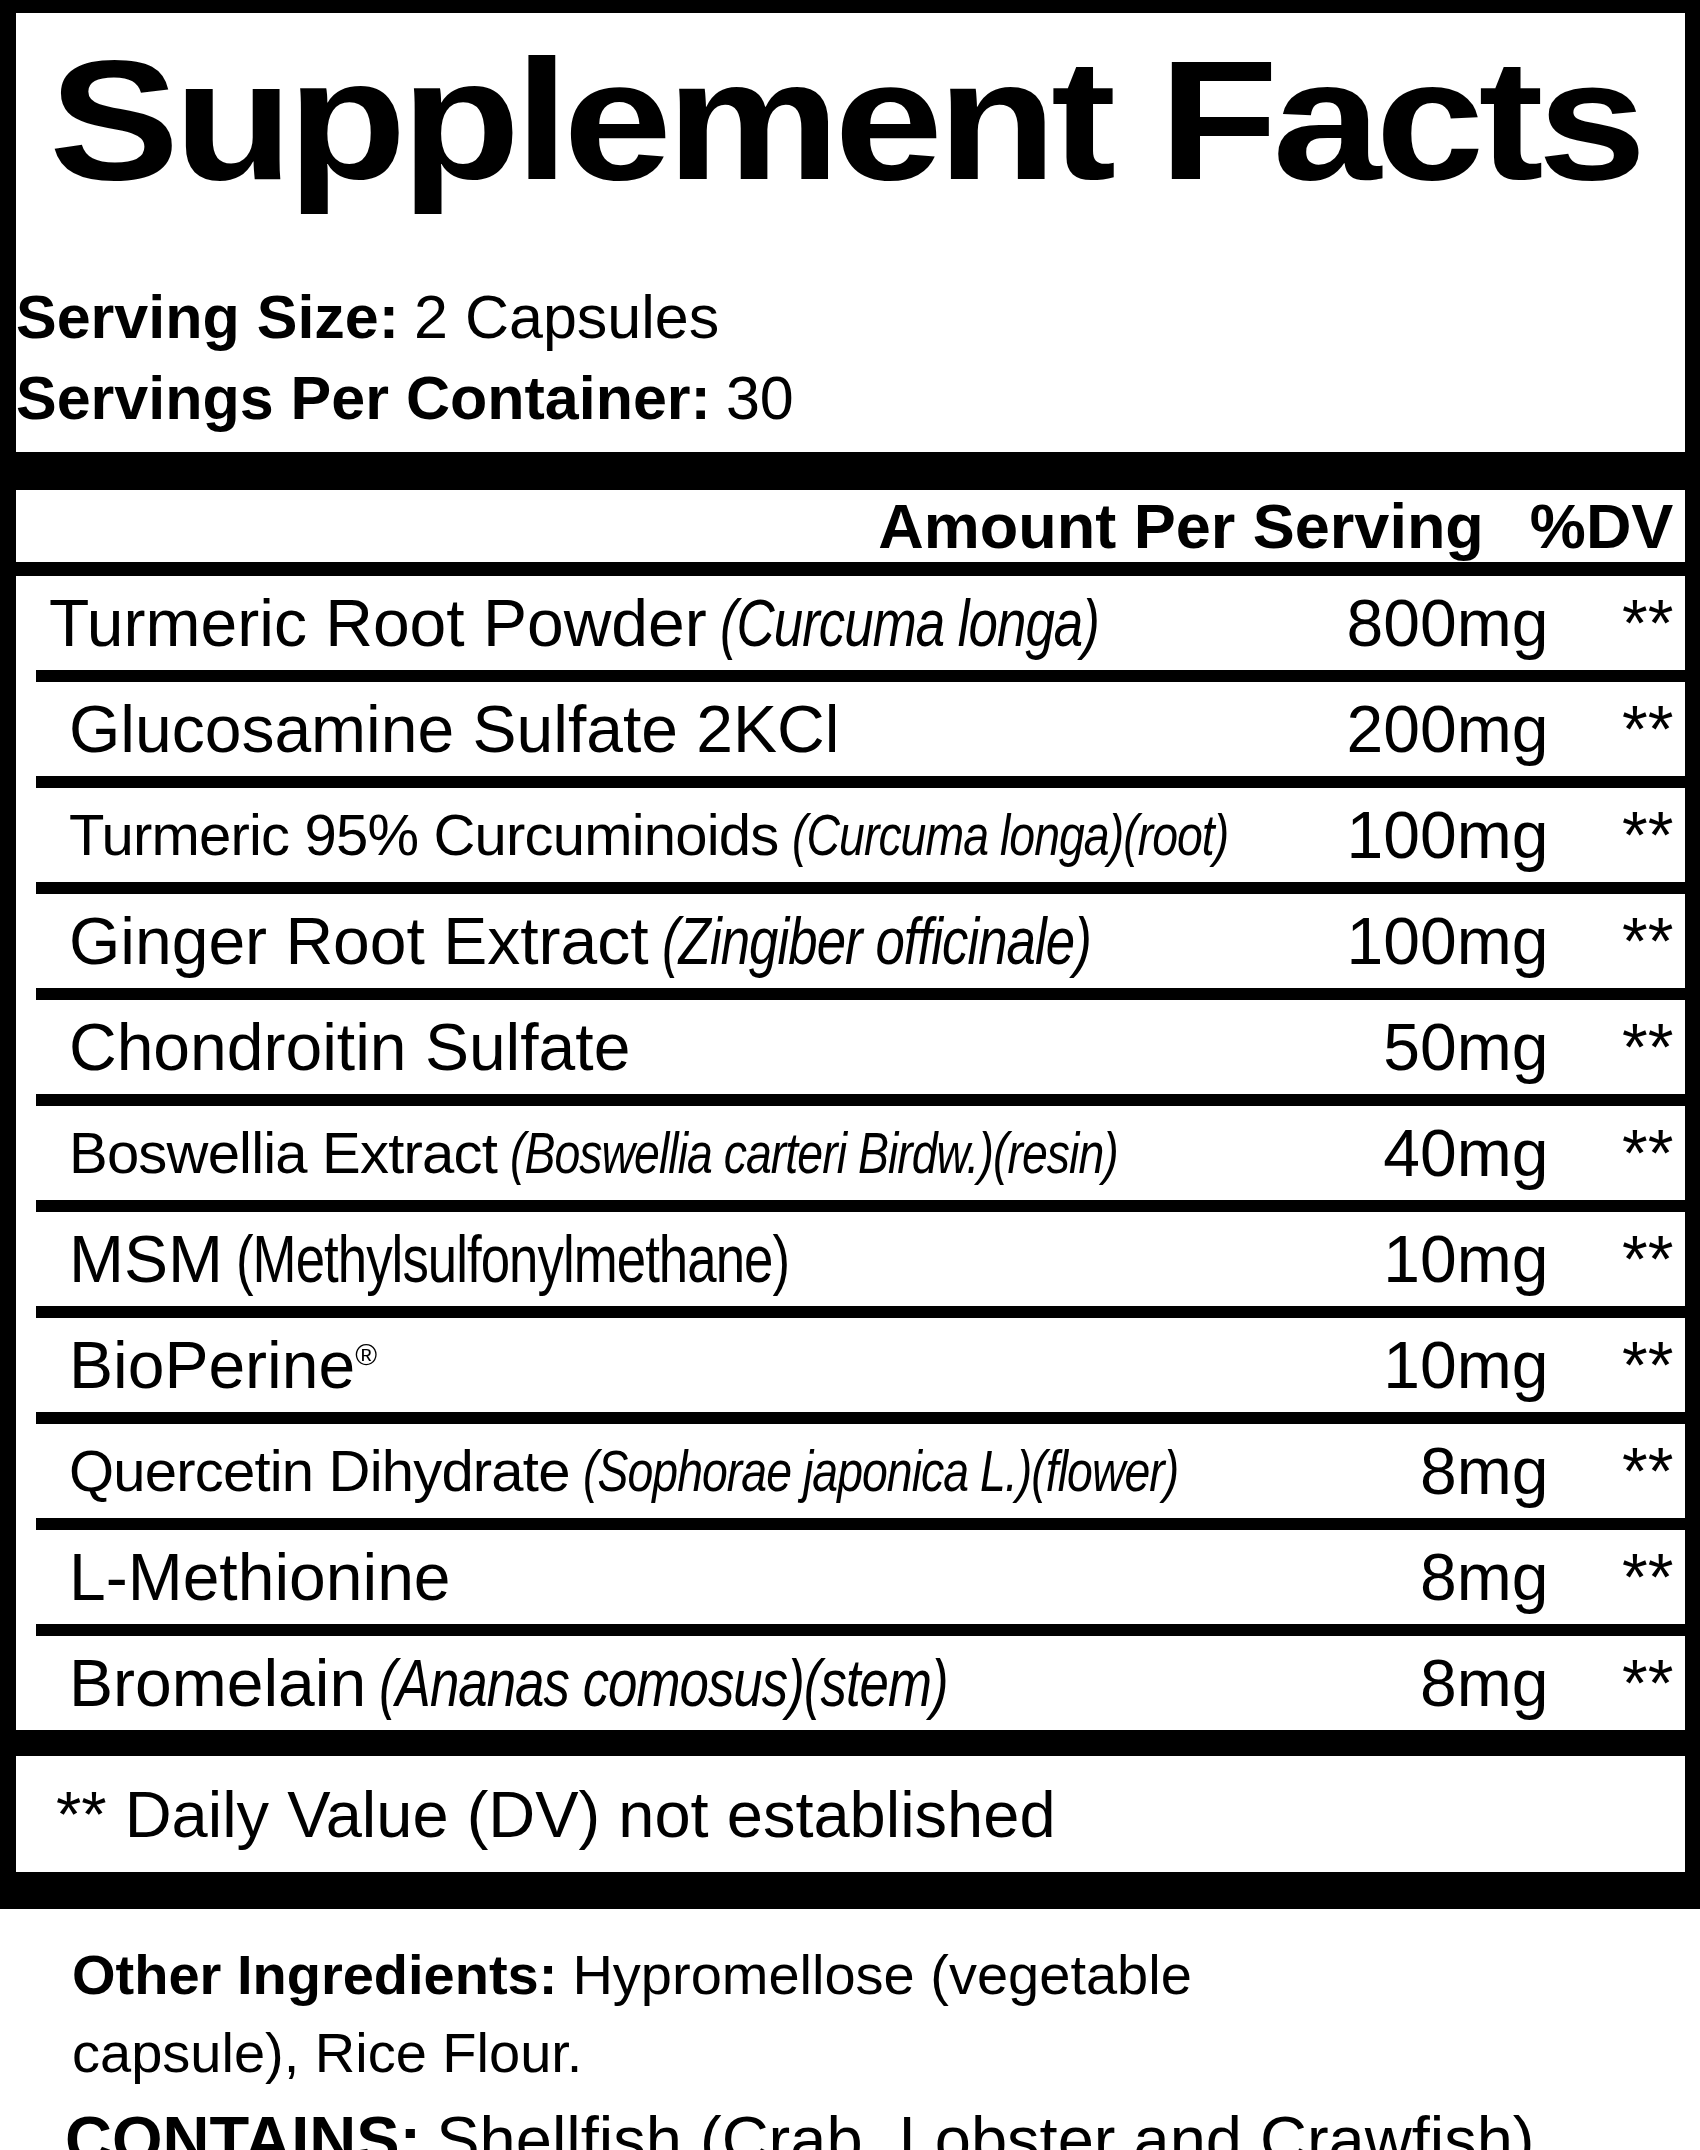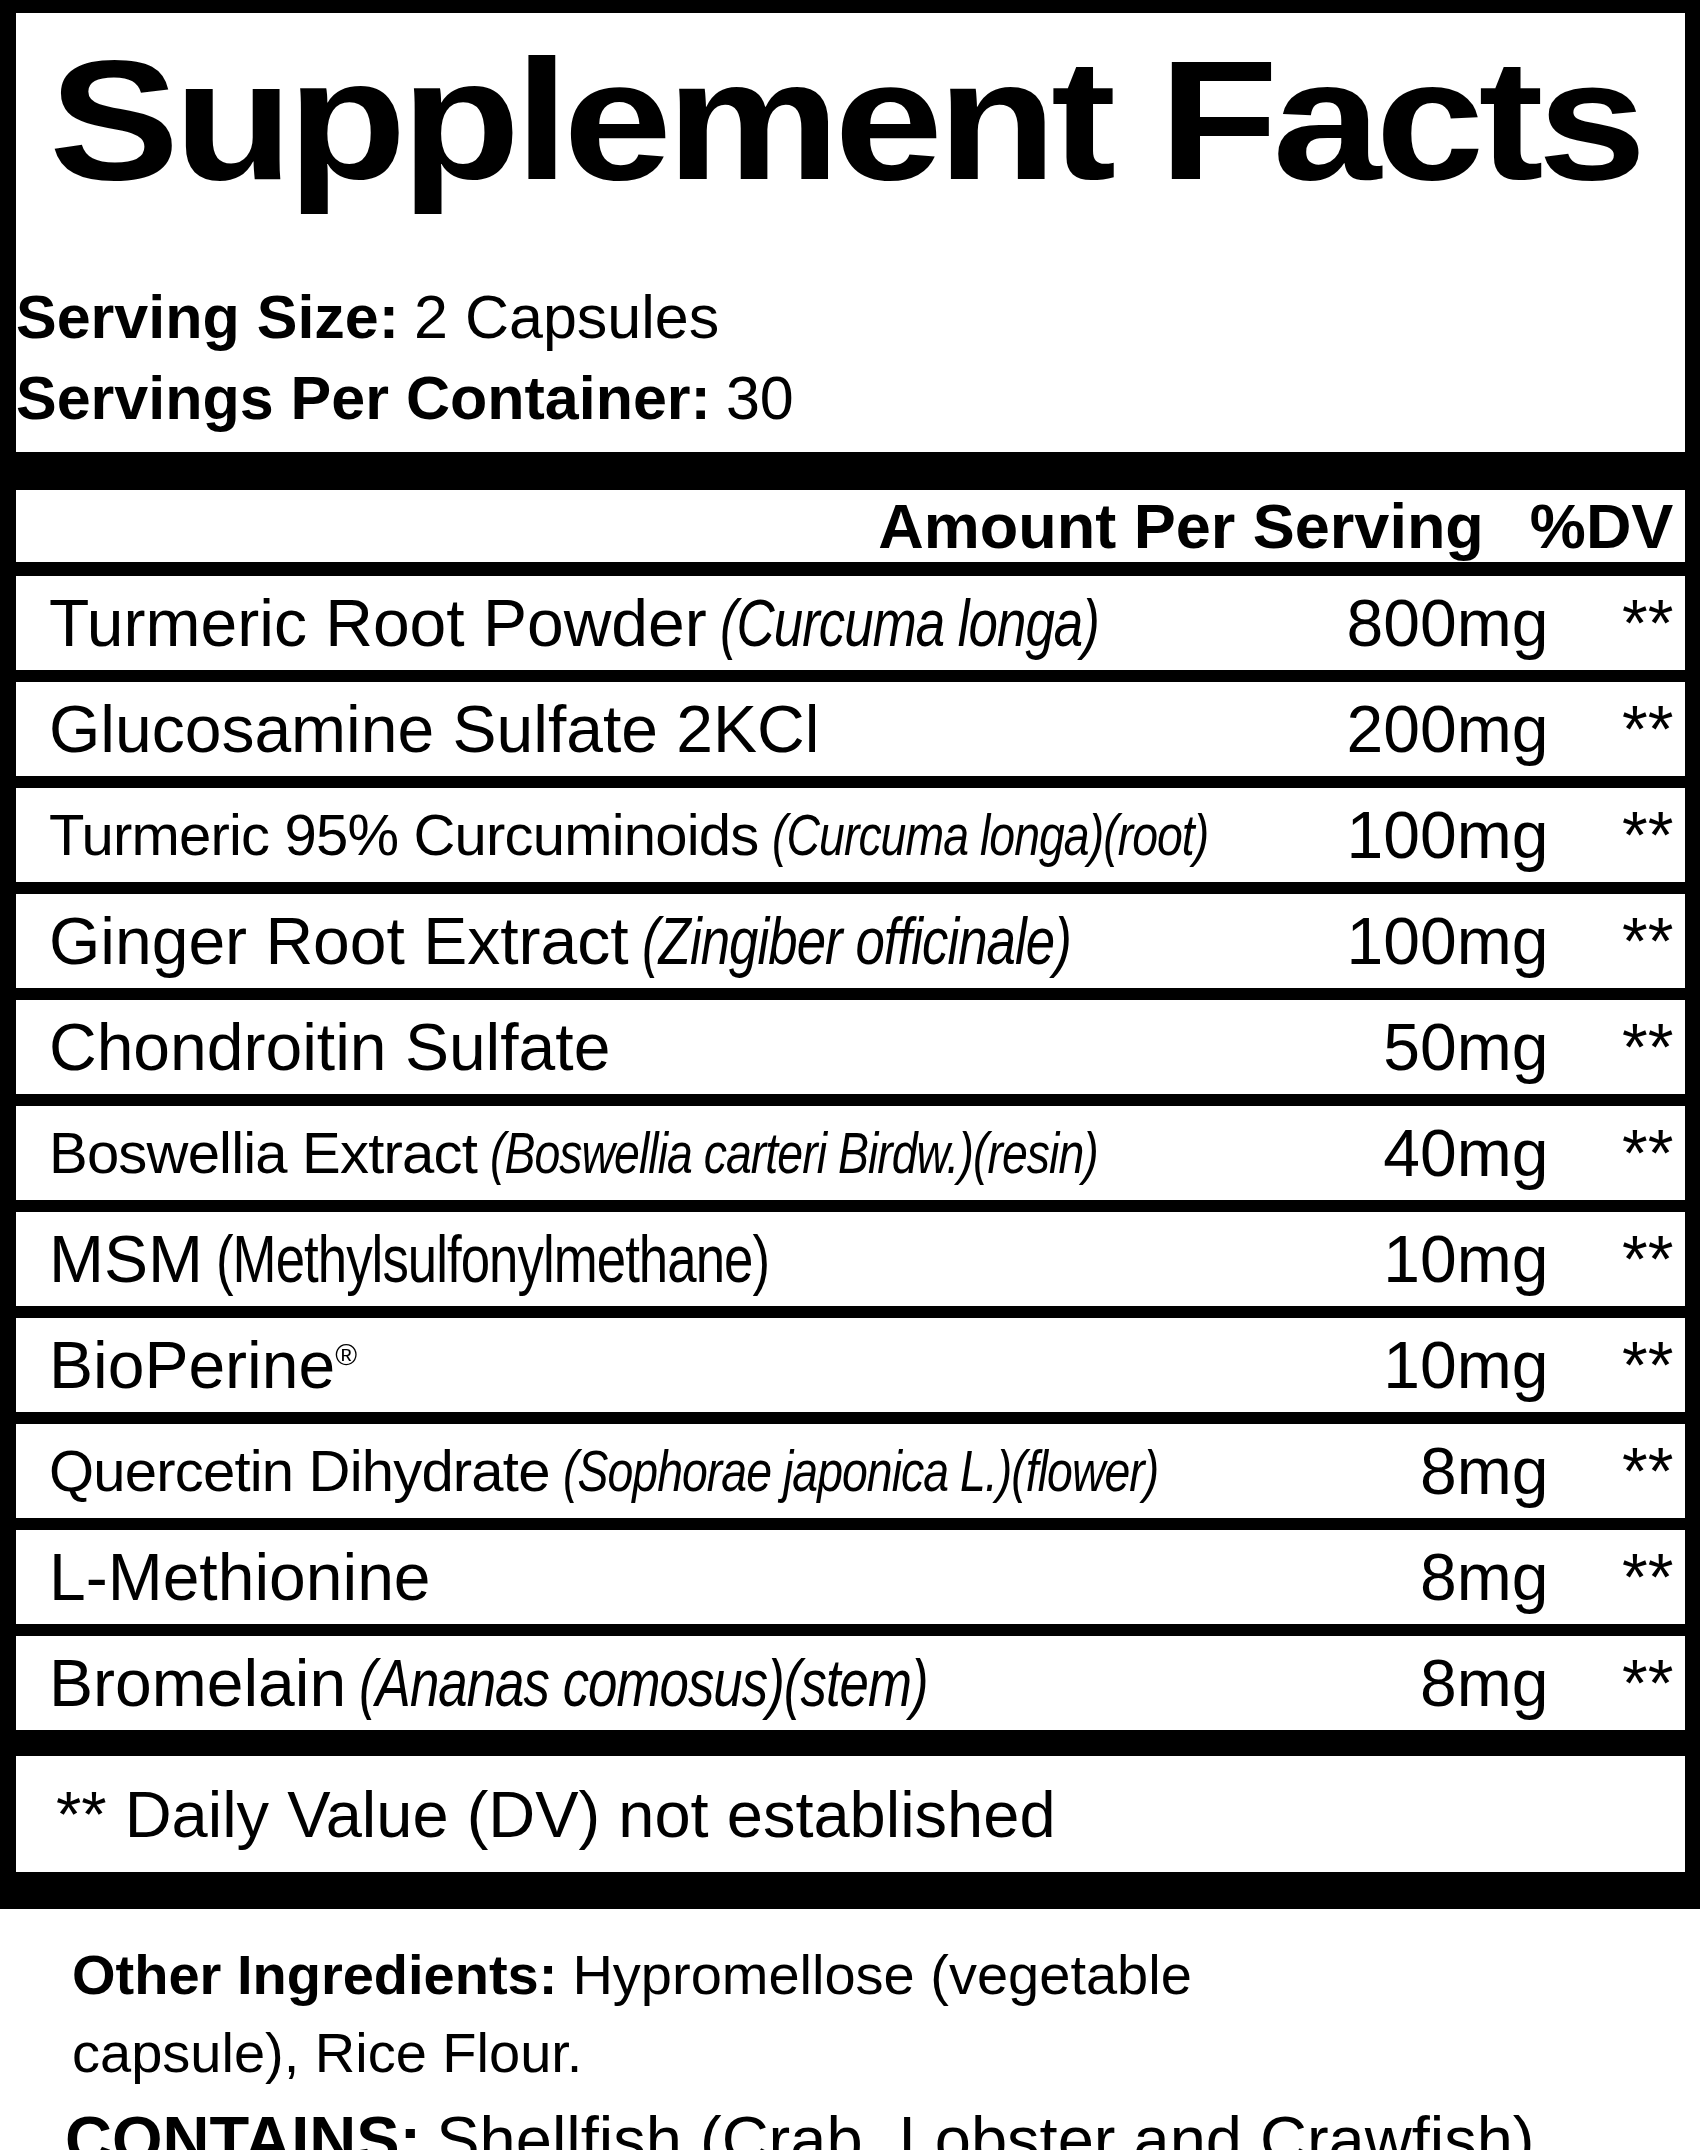--- a/index.html
+++ b/index.html
@@ -40,21 +40,21 @@
     font-size:63px; font-weight:bold;
   }
   .col-header .dvh { min-width:125px; text-align:right; }
 
   .rows { }
   .row {
     display:flex; align-items:center;
     height:94px; padding:0 11.6px 0 33px;
     font-size:66px;
   }
-  .row + .row { border-top:12.5px solid var(--ink); }
+  .row + .row { border-top:12.5px solid var(--ink);margin-left:20px; }
   .row .name { flex:1 1 auto; white-space:nowrap; line-height:1; min-width:0; }
   .row.compact .name { font-size:58px; letter-spacing:-0.8px; }
   .latin {
     display:inline-block; font-style:italic; letter-spacing:-1.2px; margin-left:13.3px;
     transform:scaleX(0.8); transform-origin:left center;
   }
   .latin.upright { font-style:normal; }
   .reg { font-size:45%; }
   .amt { width:274px; text-align:right; white-space:nowrap; }
   .dvc { width:125px; text-align:right; white-space:nowrap; }

